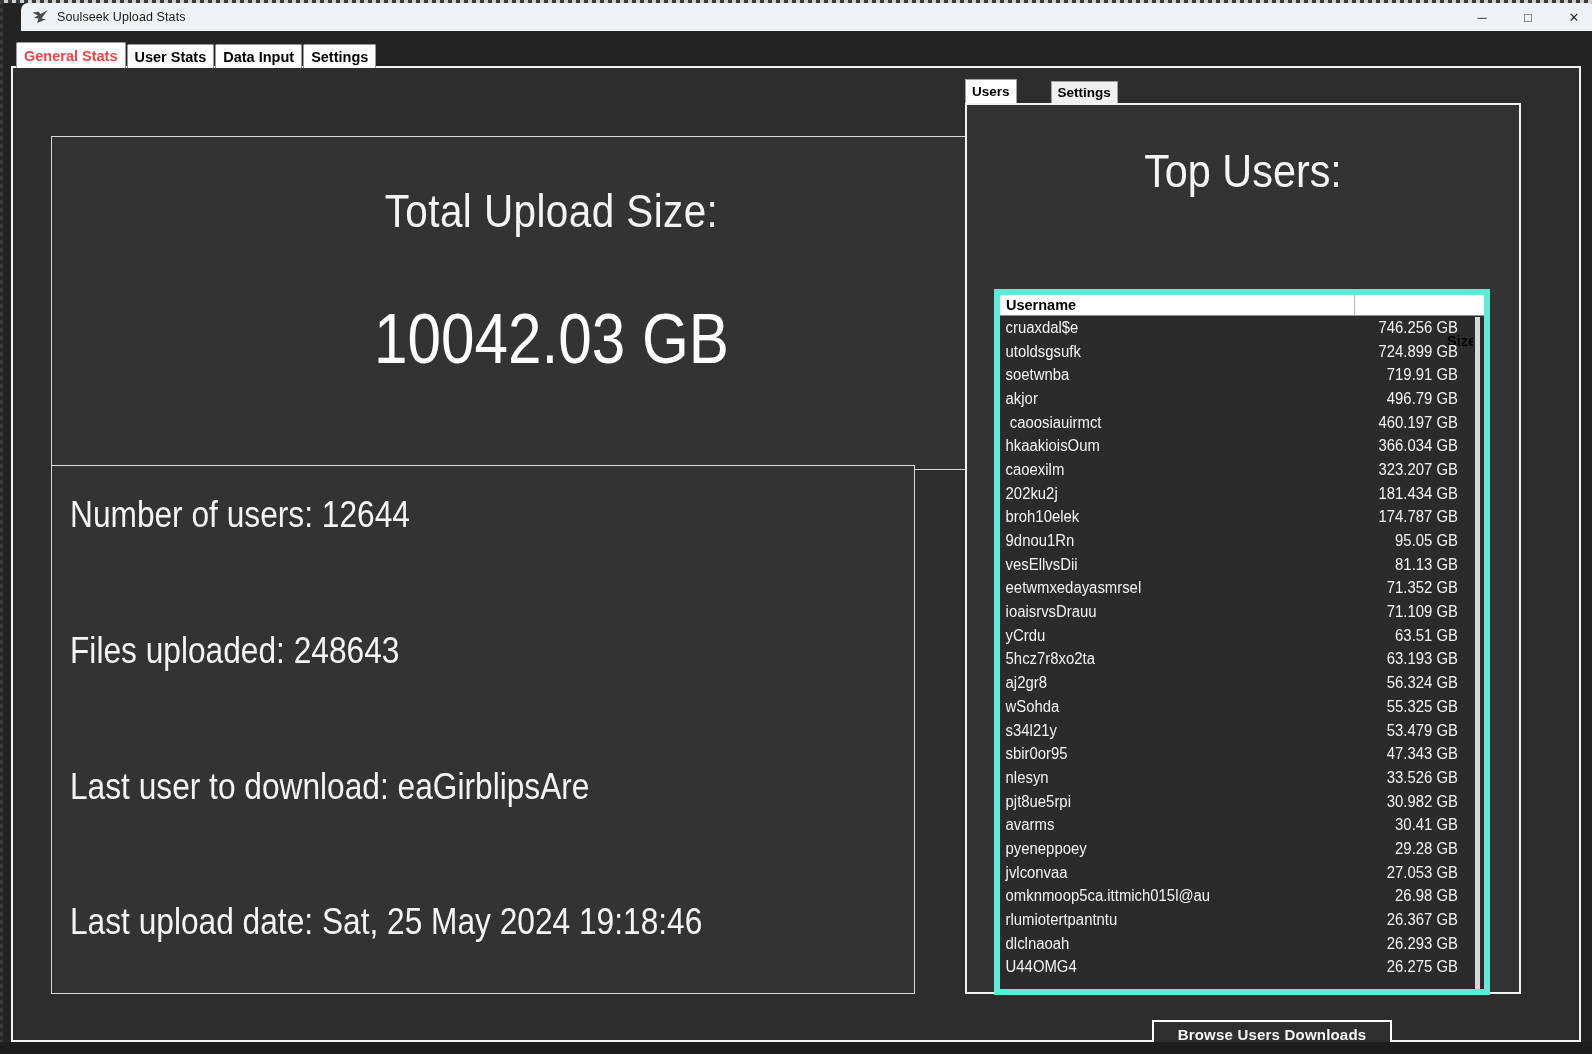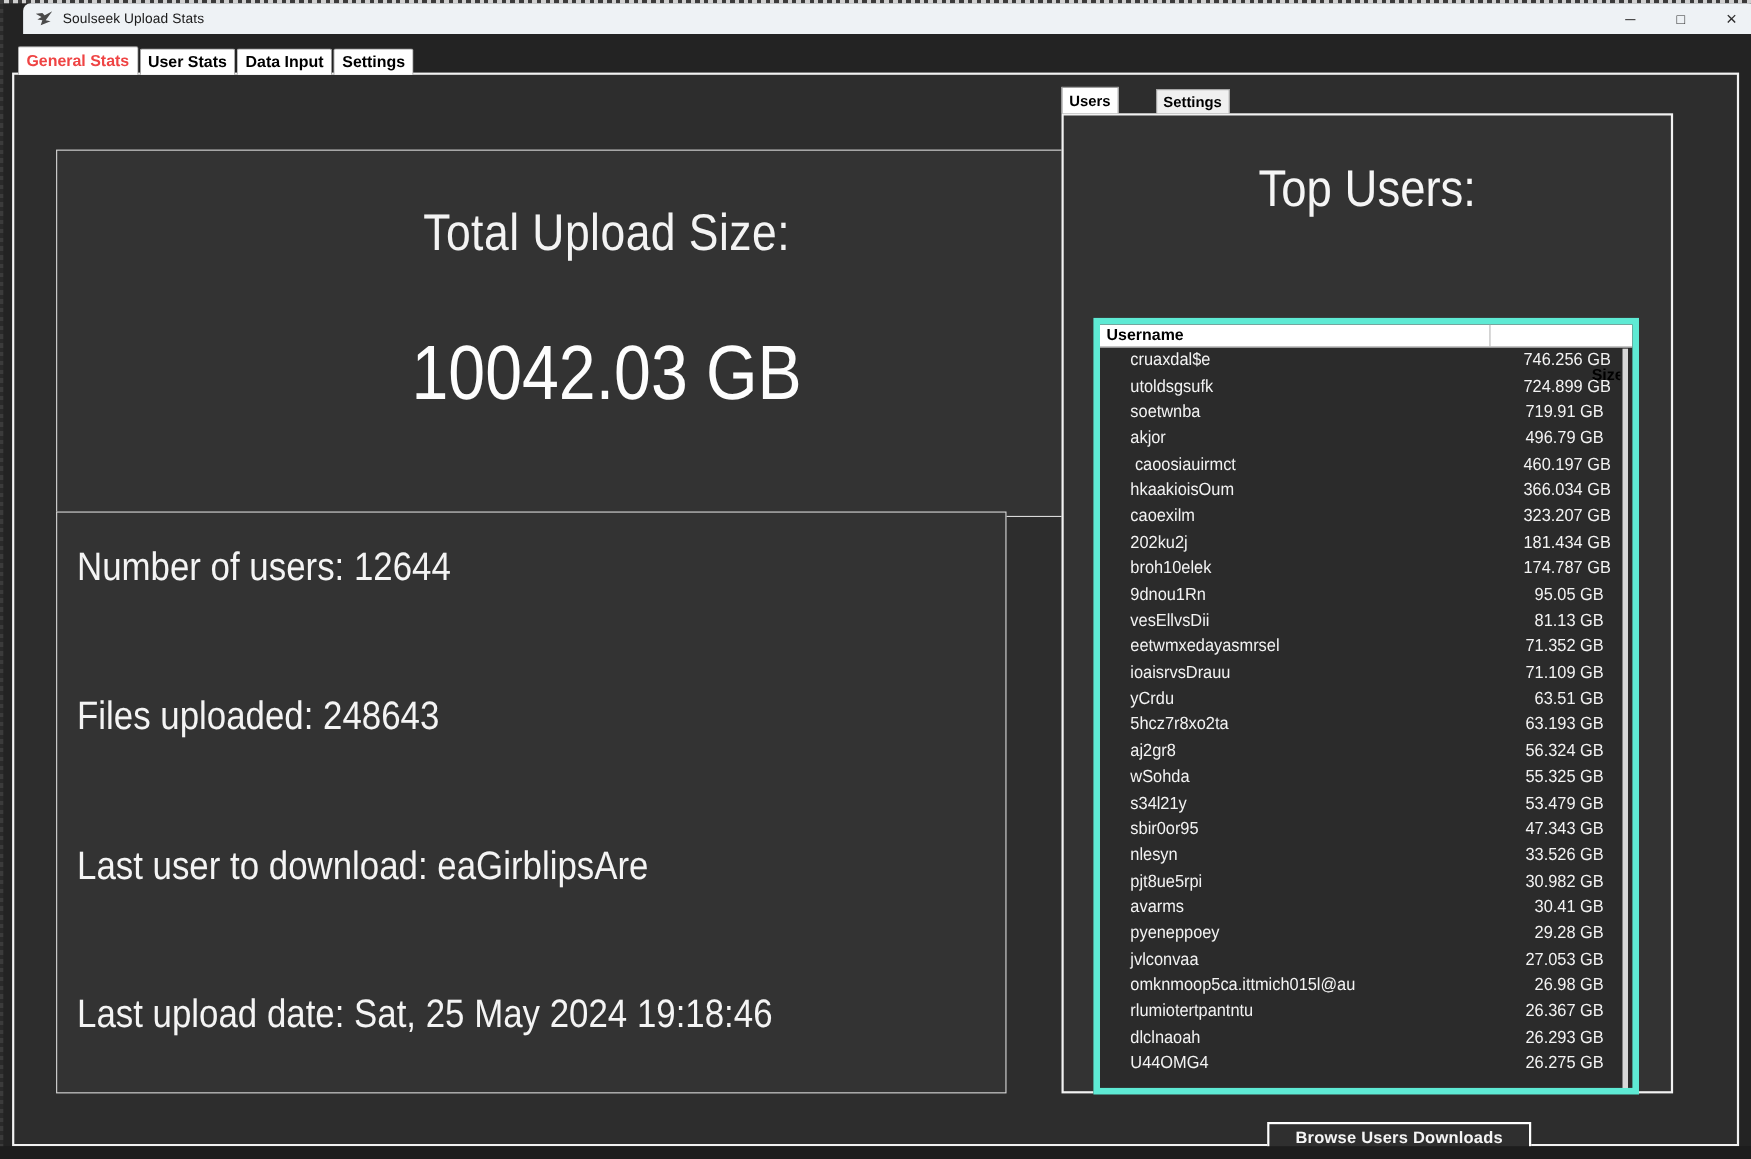--- a/index.html
+++ b/index.html
@@ -246,21 +246,20 @@
     flex: 1 1 auto;
     padding-right: 8px;
     display: flex; align-items: center; justify-content: flex-end;
     box-sizing: border-box;
     white-space: nowrap;
     margin-top: 46px;
   }
   .lv-body {
     position: relative;
     height: 683px;
-    margin-left: 22px;
   }
   .lv-row {
     display: flex;
     height: 23.7px;
     align-items: center;
     color: #f3f3f3;
     font-size: 16px;
     font-stretch: condensed;
   }
   .lv-cell-user {

